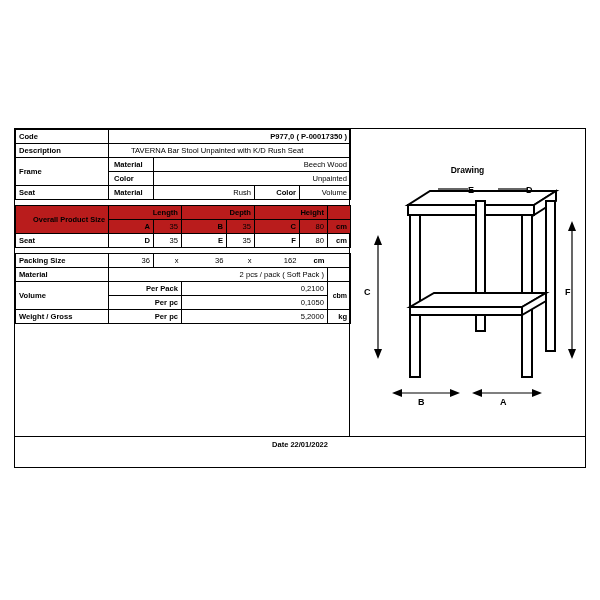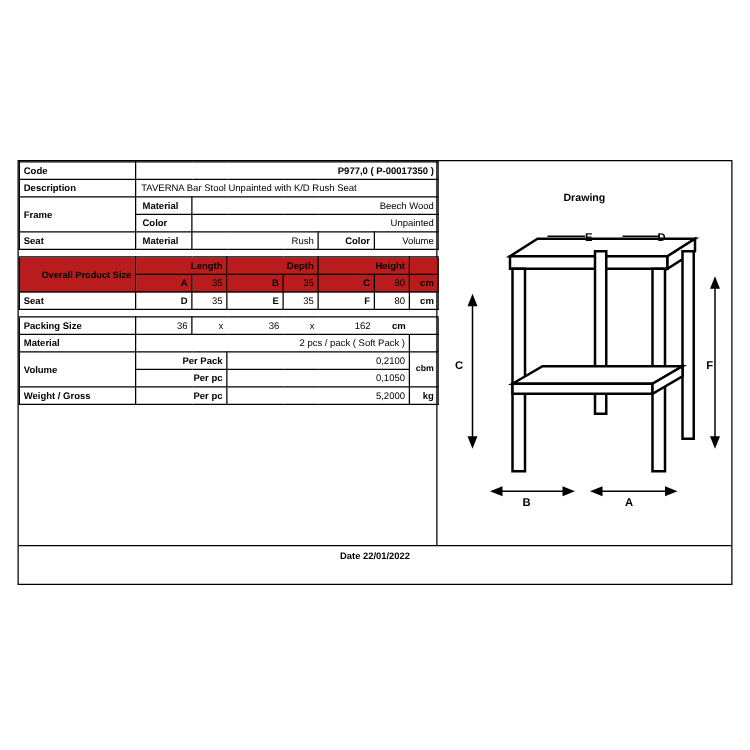--- a/index.html
+++ b/index.html
@@ -44,21 +44,21 @@
     box-sizing: border-box;
   }
   .right-col {
     flex: 1;
     position: relative;
   }
   .drawing-label {
     text-align: center;
     font-size: 8.5px;
     font-weight: bold;
-    margin-top: 24px;
+    margin-top: 36px;
   }
   table.spec {
     border-collapse: collapse;
     width: 100%;
     table-layout: fixed;
     border-radius: 21px;
   }
   table.spec td {
     border: 1px solid #000;
     font-size: 7.6px;
@@ -118,21 +118,21 @@
         </colgroup>
 
         <tbody>
             <tr>
           <td class="lbl">Code</td>
           <td class="ctr bold" colspan="7">P977,0  ( P-00017350 )</td>
         </tr>
 
         <tr>
           <td class="lbl">Description</td>
-          <td colspan="7" style="padding-left:4px">TAVERNA Bar Stool Unpainted with K/D Rush Seat</td>
+          <td colspan="7" style="padding-left:22px">TAVERNA Bar Stool Unpainted with K/D Rush Seat</td>
         </tr>
 
         <tr>
           <td class="lbl" rowspan="2">Frame</td>
           <td class="bold" style="padding-left:5px">Material</td>
           <td class="ctr" colspan="6">Beech Wood</td>
         </tr>
 
         <tr>
           <td class="bold" style="padding-left:5px">Color</td>

